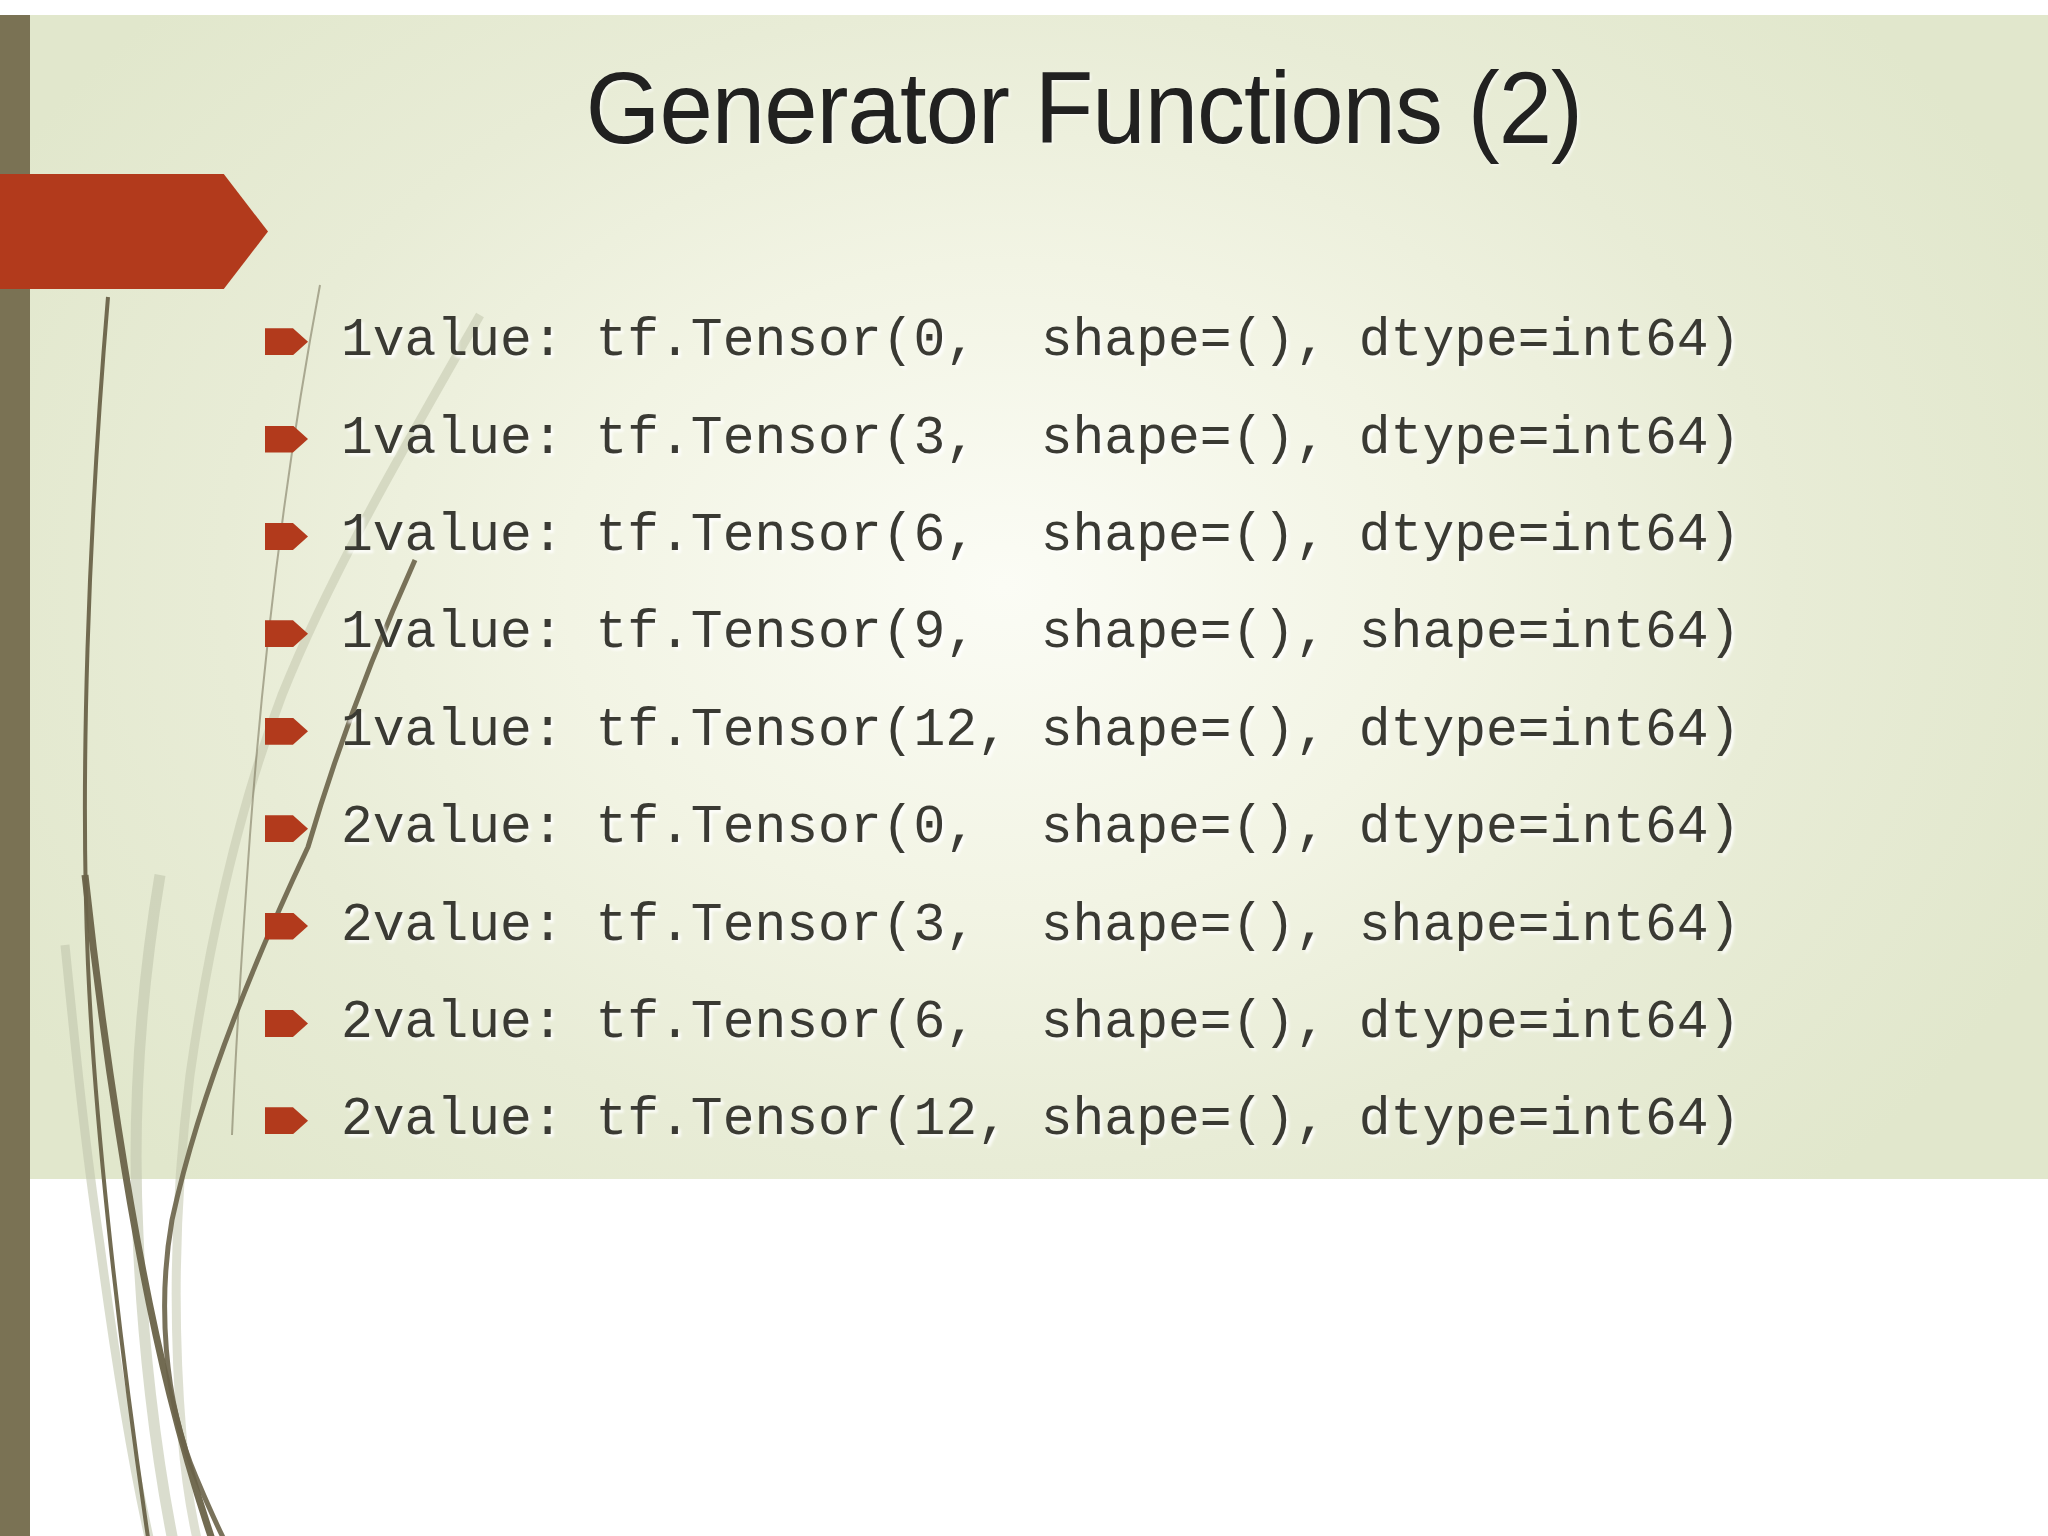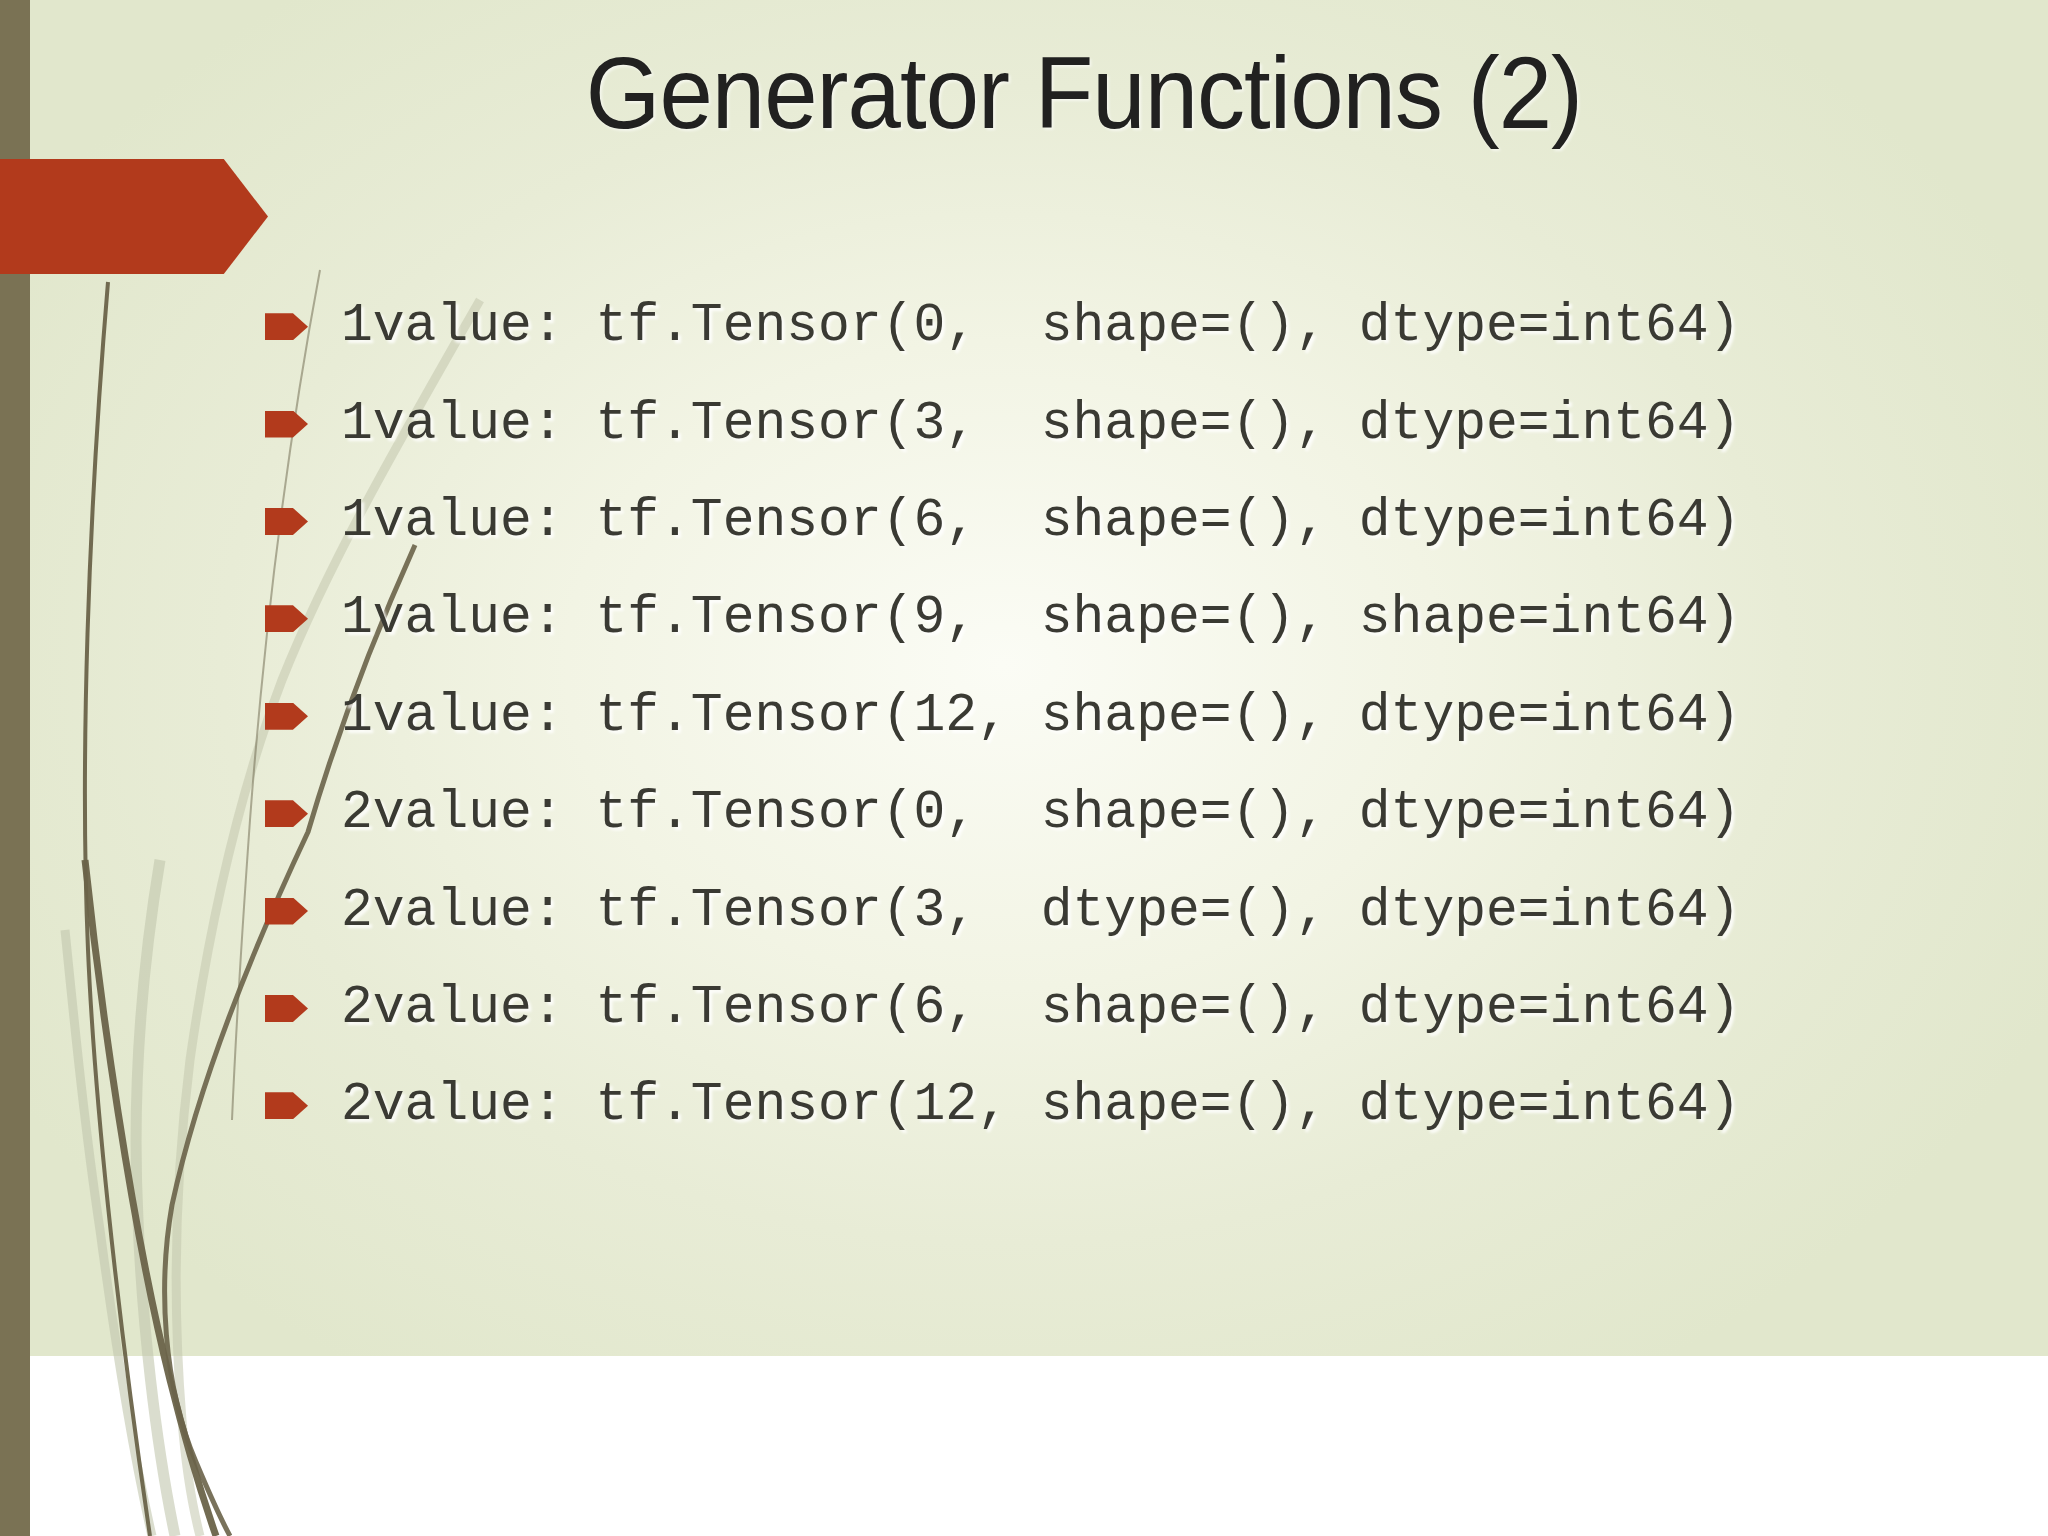--- a/index.html
+++ b/index.html
@@ -5,25 +5,26 @@
   html, body {
     margin: 0;
     padding: 0;
     width: 2048px;
     height: 1536px;
     overflow: hidden;
   }
   .slide {
     position: relative;
     width: 2048px;
-    height: 1356px;
+    height: 1164px;
     background:
       radial-gradient(1150px 850px at 49% 49%,
         #fbfcf5 0%, #f2f4e4 38%, #e8ecd6 68%, #e1e7cc 100%);
     font-family: "Liberation Sans", sans-serif;
+    margin-top: 15px;
   }
   .decor {
     position: absolute;
     left: 0; top: 0;
     width: 2048px;
     height: 1536px;
     pointer-events: none;
   }
   .left-bar {
     position: absolute;
@@ -136,21 +137,21 @@
     <li>
       <span class="bullet-glyph"></span>
       <span class="bullet-text">1value: tf.Tensor(12, shape=(), dtype=int64)</span>
     </li>
     <li>
       <span class="bullet-glyph"></span>
       <span class="bullet-text">2value: tf.Tensor(0,  shape=(), dtype=int64)</span>
     </li>
     <li>
       <span class="bullet-glyph"></span>
-      <span class="bullet-text">2value: tf.Tensor(3,  dtype=(), dtype=int64)</span>
+      <span class="bullet-text">2value: tf.Tensor(3,  shape=(), shape=int64)</span>
     </li>
     <li>
       <span class="bullet-glyph"></span>
       <span class="bullet-text">2value: tf.Tensor(6,  shape=(), dtype=int64)</span>
     </li>
     <li>
       <span class="bullet-glyph"></span>
       <span class="bullet-text">2value: tf.Tensor(12, shape=(), dtype=int64)</span>
     </li>
   </ul>

